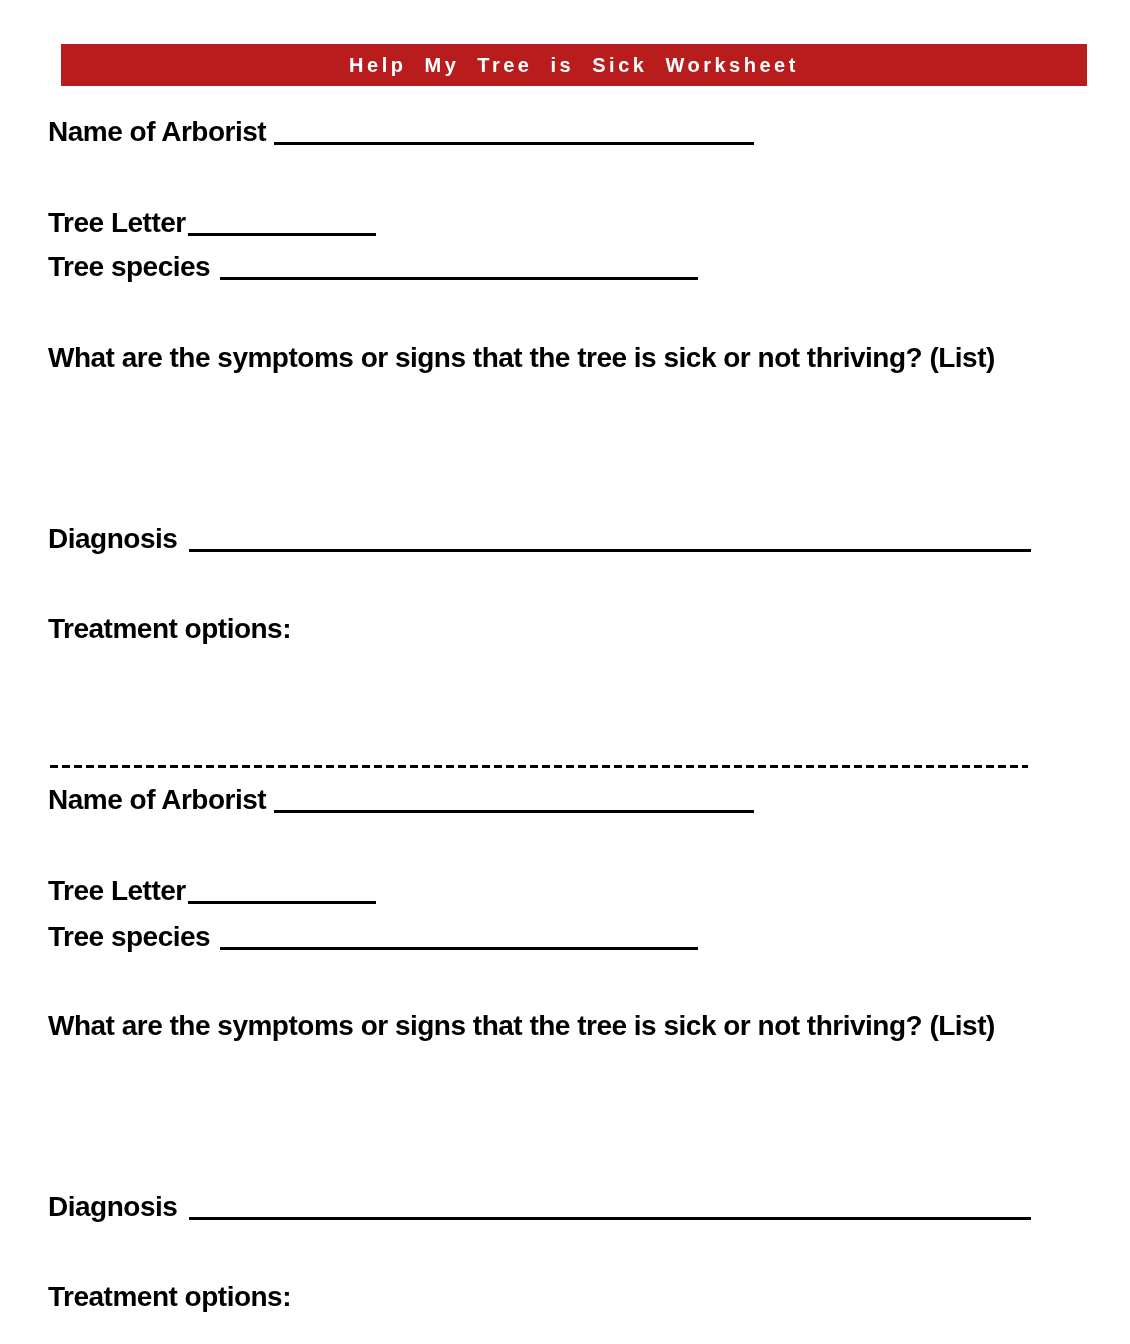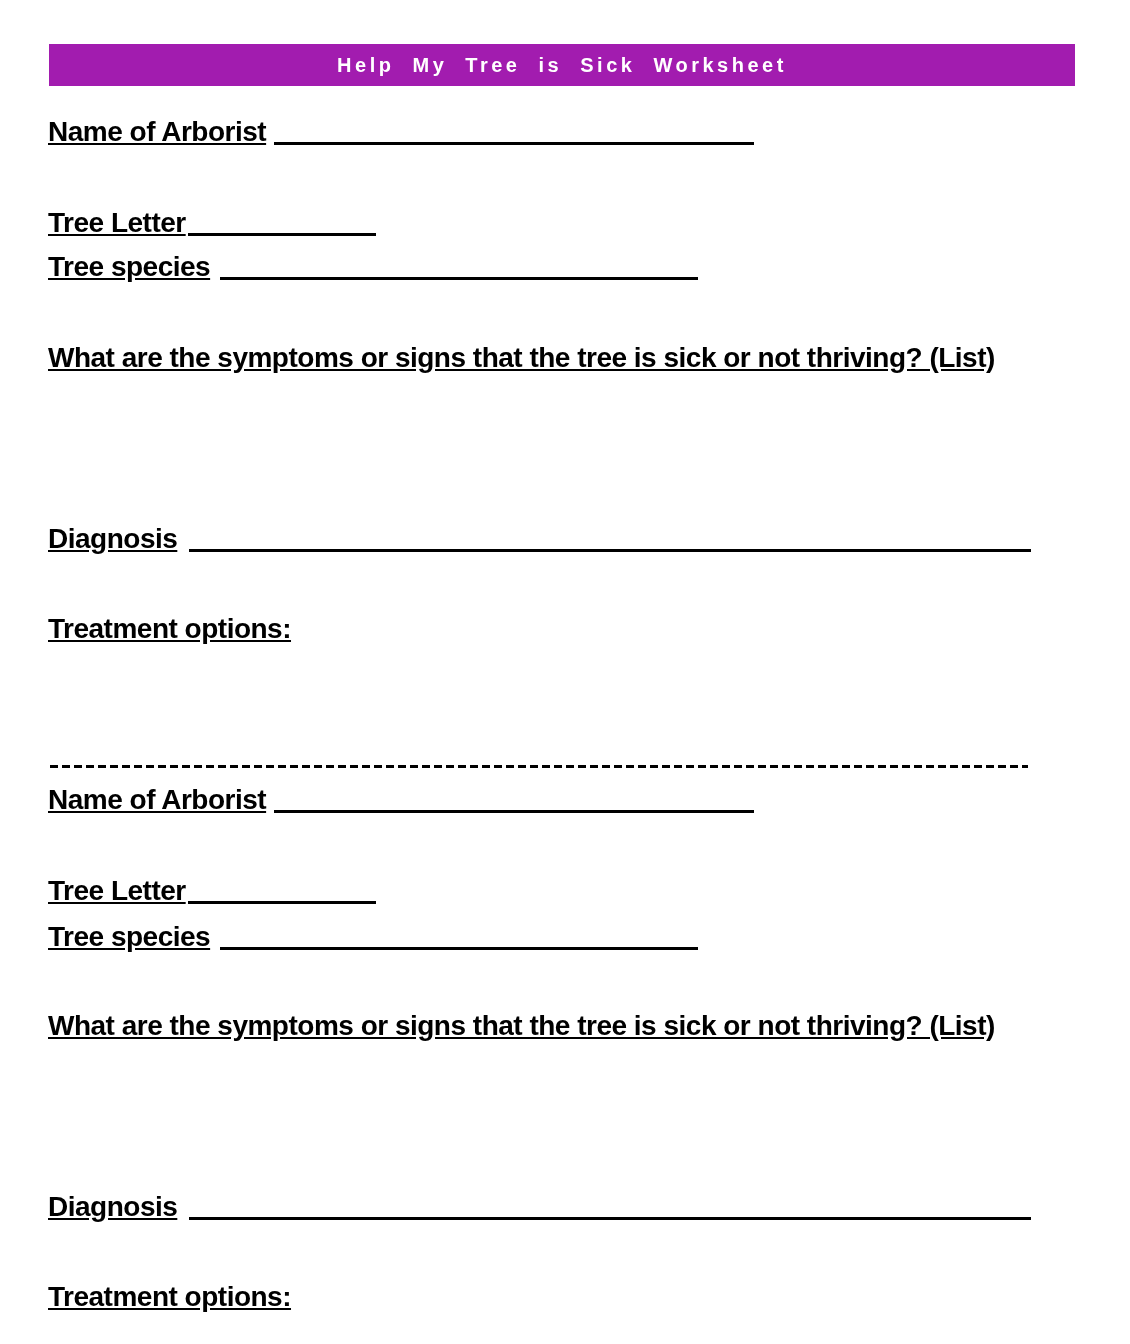--- a/index.html
+++ b/index.html
@@ -8,25 +8,25 @@
     width: 1130px;
     height: 1344px;
     background: #ffffff;
     font-family: "Liberation Sans", "DejaVu Sans", sans-serif;
     font-weight: bold;
     color: #000000;
     overflow: hidden;
   }
   .header-bar {
     position: absolute;
-    left: 49px;
+    left: 61px;
     top: 44px;
     width: 1026px;
     height: 42px;
-    background: #a21caf;
+    background: #b91c1c;
     display: flex;
     align-items: center;
     justify-content: center;
   }
   .header-title {
     color: #ffffff;
     font-size: 20px;
     letter-spacing: 3.5px;
     word-spacing: 9px;
     white-space: nowrap;
@@ -34,21 +34,20 @@
   .row {
     position: absolute;
     left: 48px;
     display: flex;
     align-items: flex-end;
     height: 34px;
     font-size: 28px;
     line-height: 34px;
     letter-spacing: -0.5px;
     white-space: nowrap;
-    text-decoration: underline;
   }
   .label { display: inline-block; }
   .fill-line {
     display: inline-block;
     border-bottom: 3px solid #000000;
     height: 24px;
     margin-bottom: 4px;
     font-size: 24px;
   }
   .w-name    { width: 480px; margin-left: 8px; }

